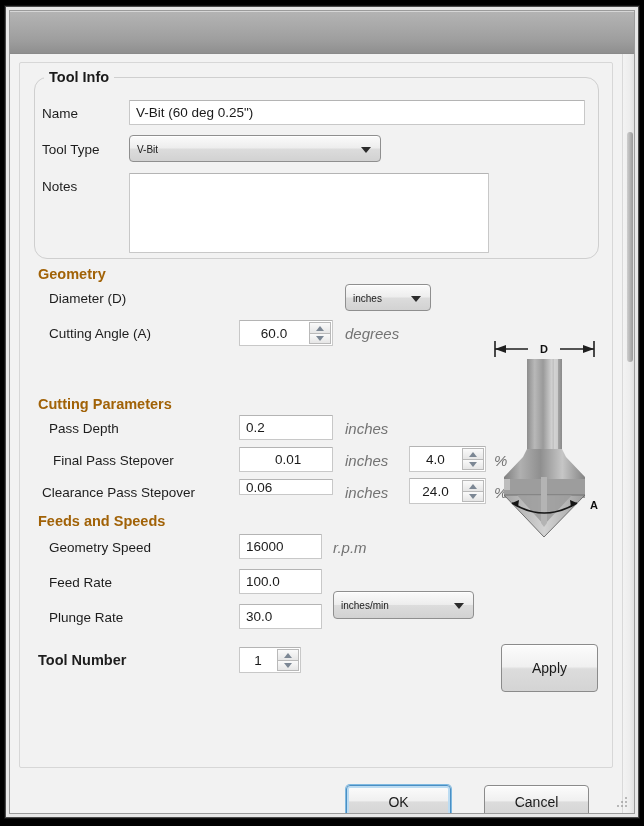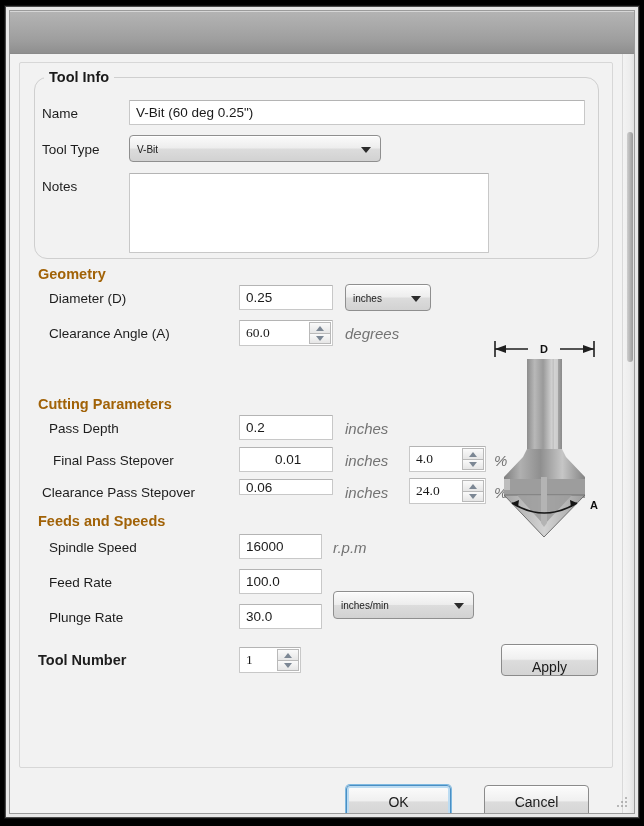--- a/index.html
+++ b/index.html
@@ -181,26 +181,27 @@
     border: 1px solid #c8c8c8;
     border-top-color: #b4b4b4;
     border-radius: 1px;
   }
   .spin-wrap > input {
     position: absolute;
     left: 0; top: 0; bottom: 0;
     width: calc(100% - 24px);
     border: none;
     background: transparent;
-    font-family: Liberation Serif, serif;
+    font-family: Liberation Sans, sans-serif;
     font-size: 13.5px;
     color: #1a1a1a;
     padding: 0 6px;
     box-sizing: border-box;
     outline: none;
+    text-align: center;
   }
   .spin-btns {
     position: absolute;
     right: 1px; top: 1px; bottom: 1px;
     width: 22px;
   }
   .spin-btn {
     position: absolute;
     left: 0; right: 0;
     height: 50%;
@@ -298,27 +299,26 @@
           <span class="combo-text">V-Bit</span>
           <span class="combo-arrow"></span>
         </div>
 
         <div class="lbl" style="left:22px; top:115px;">Notes</div>
         <textarea class="tbox" style="left: 109px; top: 110px; width: 360px; height: 80px;" placeholder=""></textarea>
 
         <div class="section-title" style="left:18px; top:203px;">Geometry</div>
 
         <div class="lbl" style="left:29px; top:227px;">Diameter (D)</div>
-        <input class="tbox" type="text" style="left: 219px; top: 222px; width: 94px; height: 25px;" value="0.25">
         <div class="combo" style="left:325px; top:221px; width:86px; height:27px;">
           <span class="combo-text">inches</span>
           <span class="combo-arrow"></span>
         </div>
 
-        <div class="lbl" style="left:29px; top:262px;">Clearance Angle (A)</div>
+        <div class="lbl" style="left:29px; top:262px;">Cutting Angle (A)</div>
         <div class="spin-wrap" style="left:219px; top:257px; width:94px; height:26px;">
           <input type="text" value="60.0" style="">
           <div class="spin-btns">
             <div class="spin-btn up">
                 <i></i>
               </div>
             <div class="spin-btn dn">
                 <i></i>
               </div>
           </div>
@@ -358,21 +358,21 @@
               </div>
             <div class="spin-btn dn">
                 <i></i>
               </div>
           </div>
         </div>
         <div class="unit" style="left:474px; top:421px;">%</div>
 
         <div class="section-title" style="left:18px; top:450px;">Feeds and Speeds</div>
 
-        <div class="lbl" style="left:29px; top:476px;">Spindle Speed</div>
+        <div class="lbl" style="left:29px; top:476px;">Geometry Speed</div>
         <input class="tbox" type="text" style="left: 219px; top: 471px; width: 83px; height: 25px;" value="16000">
         <div class="unit" style="left:313px; top:476px;">r.p.m</div>
 
         <div class="lbl" style="left:29px; top:511px;">Feed Rate</div>
         <input class="tbox" type="text" style="left: 219px; top: 506px; width: 83px; height: 25px;" value="100.0">
 
         <div class="lbl" style="left:29px; top:546px;">Plunge Rate</div>
         <input class="tbox" type="text" style="left: 219px; top: 541px; width: 83px; height: 25px;" value="30.0">
 
         <div class="combo" style="left:313px; top:528px; width:141px; height:28px;">
@@ -386,21 +386,21 @@
           <div class="spin-btns">
             <div class="spin-btn up">
                 <i></i>
               </div>
             <div class="spin-btn dn">
                 <i></i>
               </div>
           </div>
         </div>
 
-        <div class="btn" style="left:481px; top:581px; width:97px; height:32px;align-items:flex-end;">
+        <div class="btn" style="left:481px; top:581px; width:97px; height:48px;">
           <span>Apply</span>
         </div>
 
         <div id="tool-illustration">
           <svg width="126" height="222" viewBox="0 0 126 222" xmlns="http://www.w3.org/2000/svg">
             <defs>
               <linearGradient id="shank" x1="0" y1="0" x2="1" y2="0">
                 <stop offset="0%" stop-color="#8d8d8d"></stop>
                 <stop offset="22%" stop-color="#b8b8b8"></stop>
                 <stop offset="46%" stop-color="#9a9a9a"></stop>

